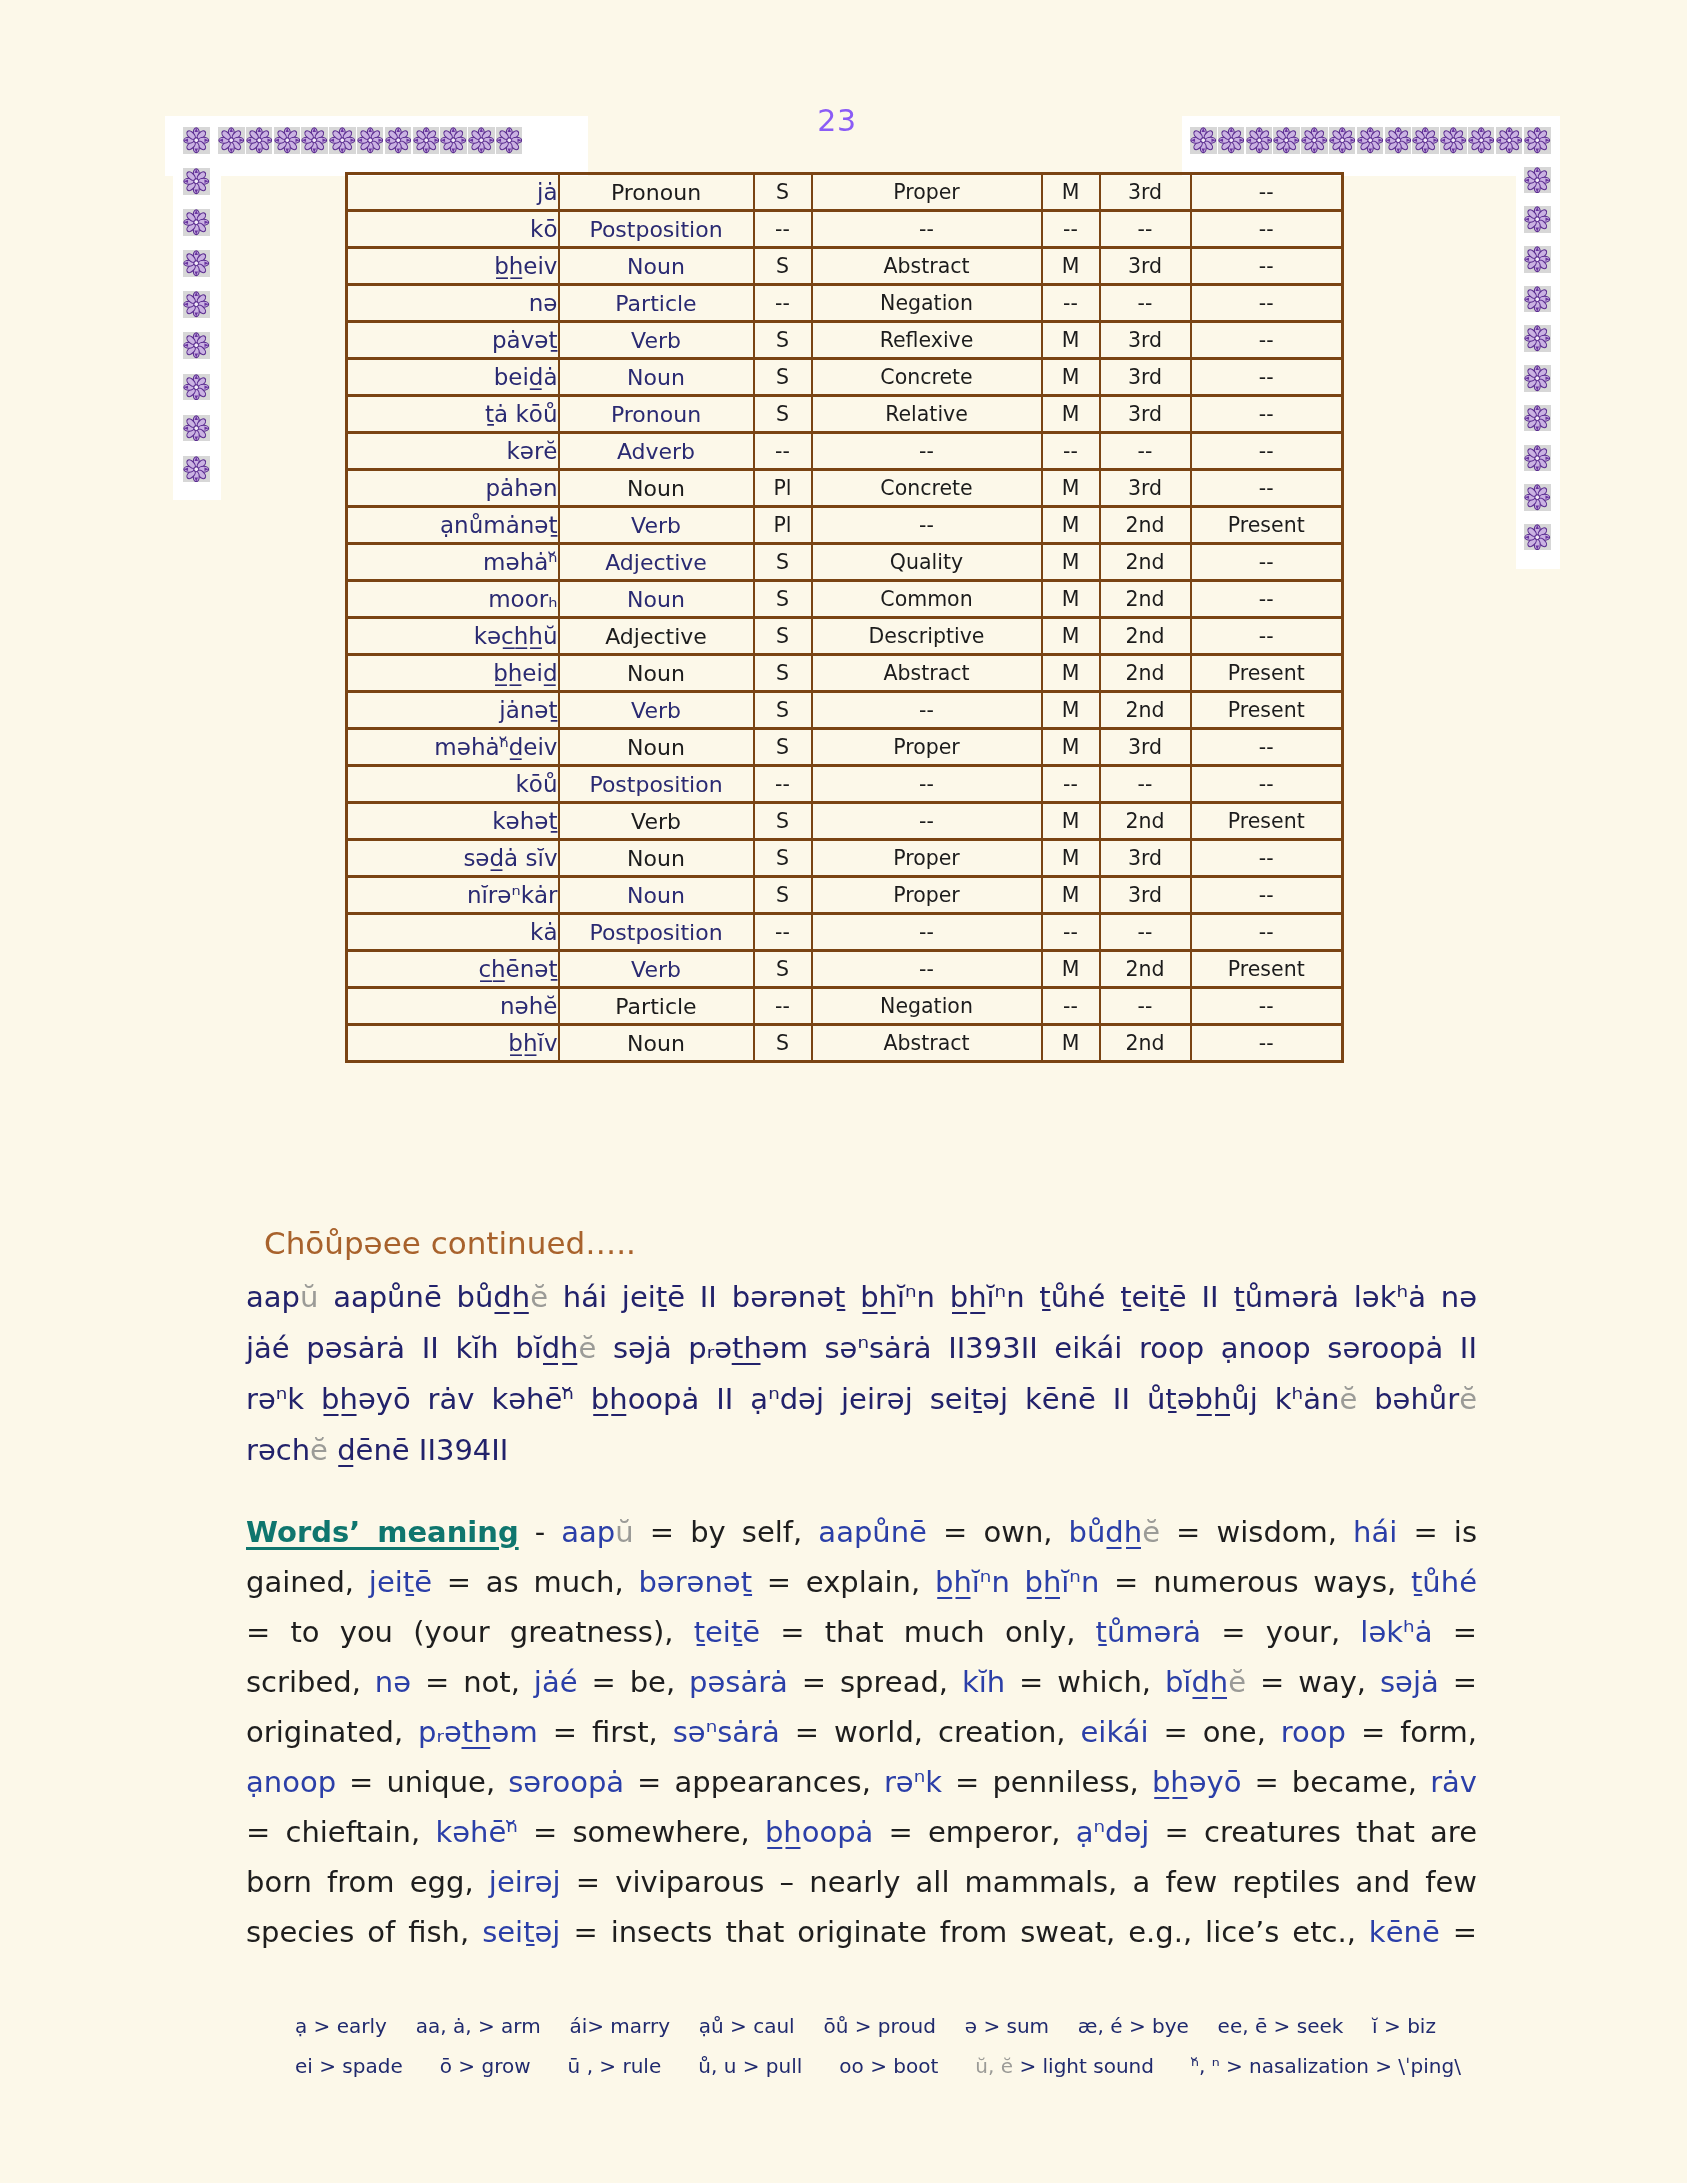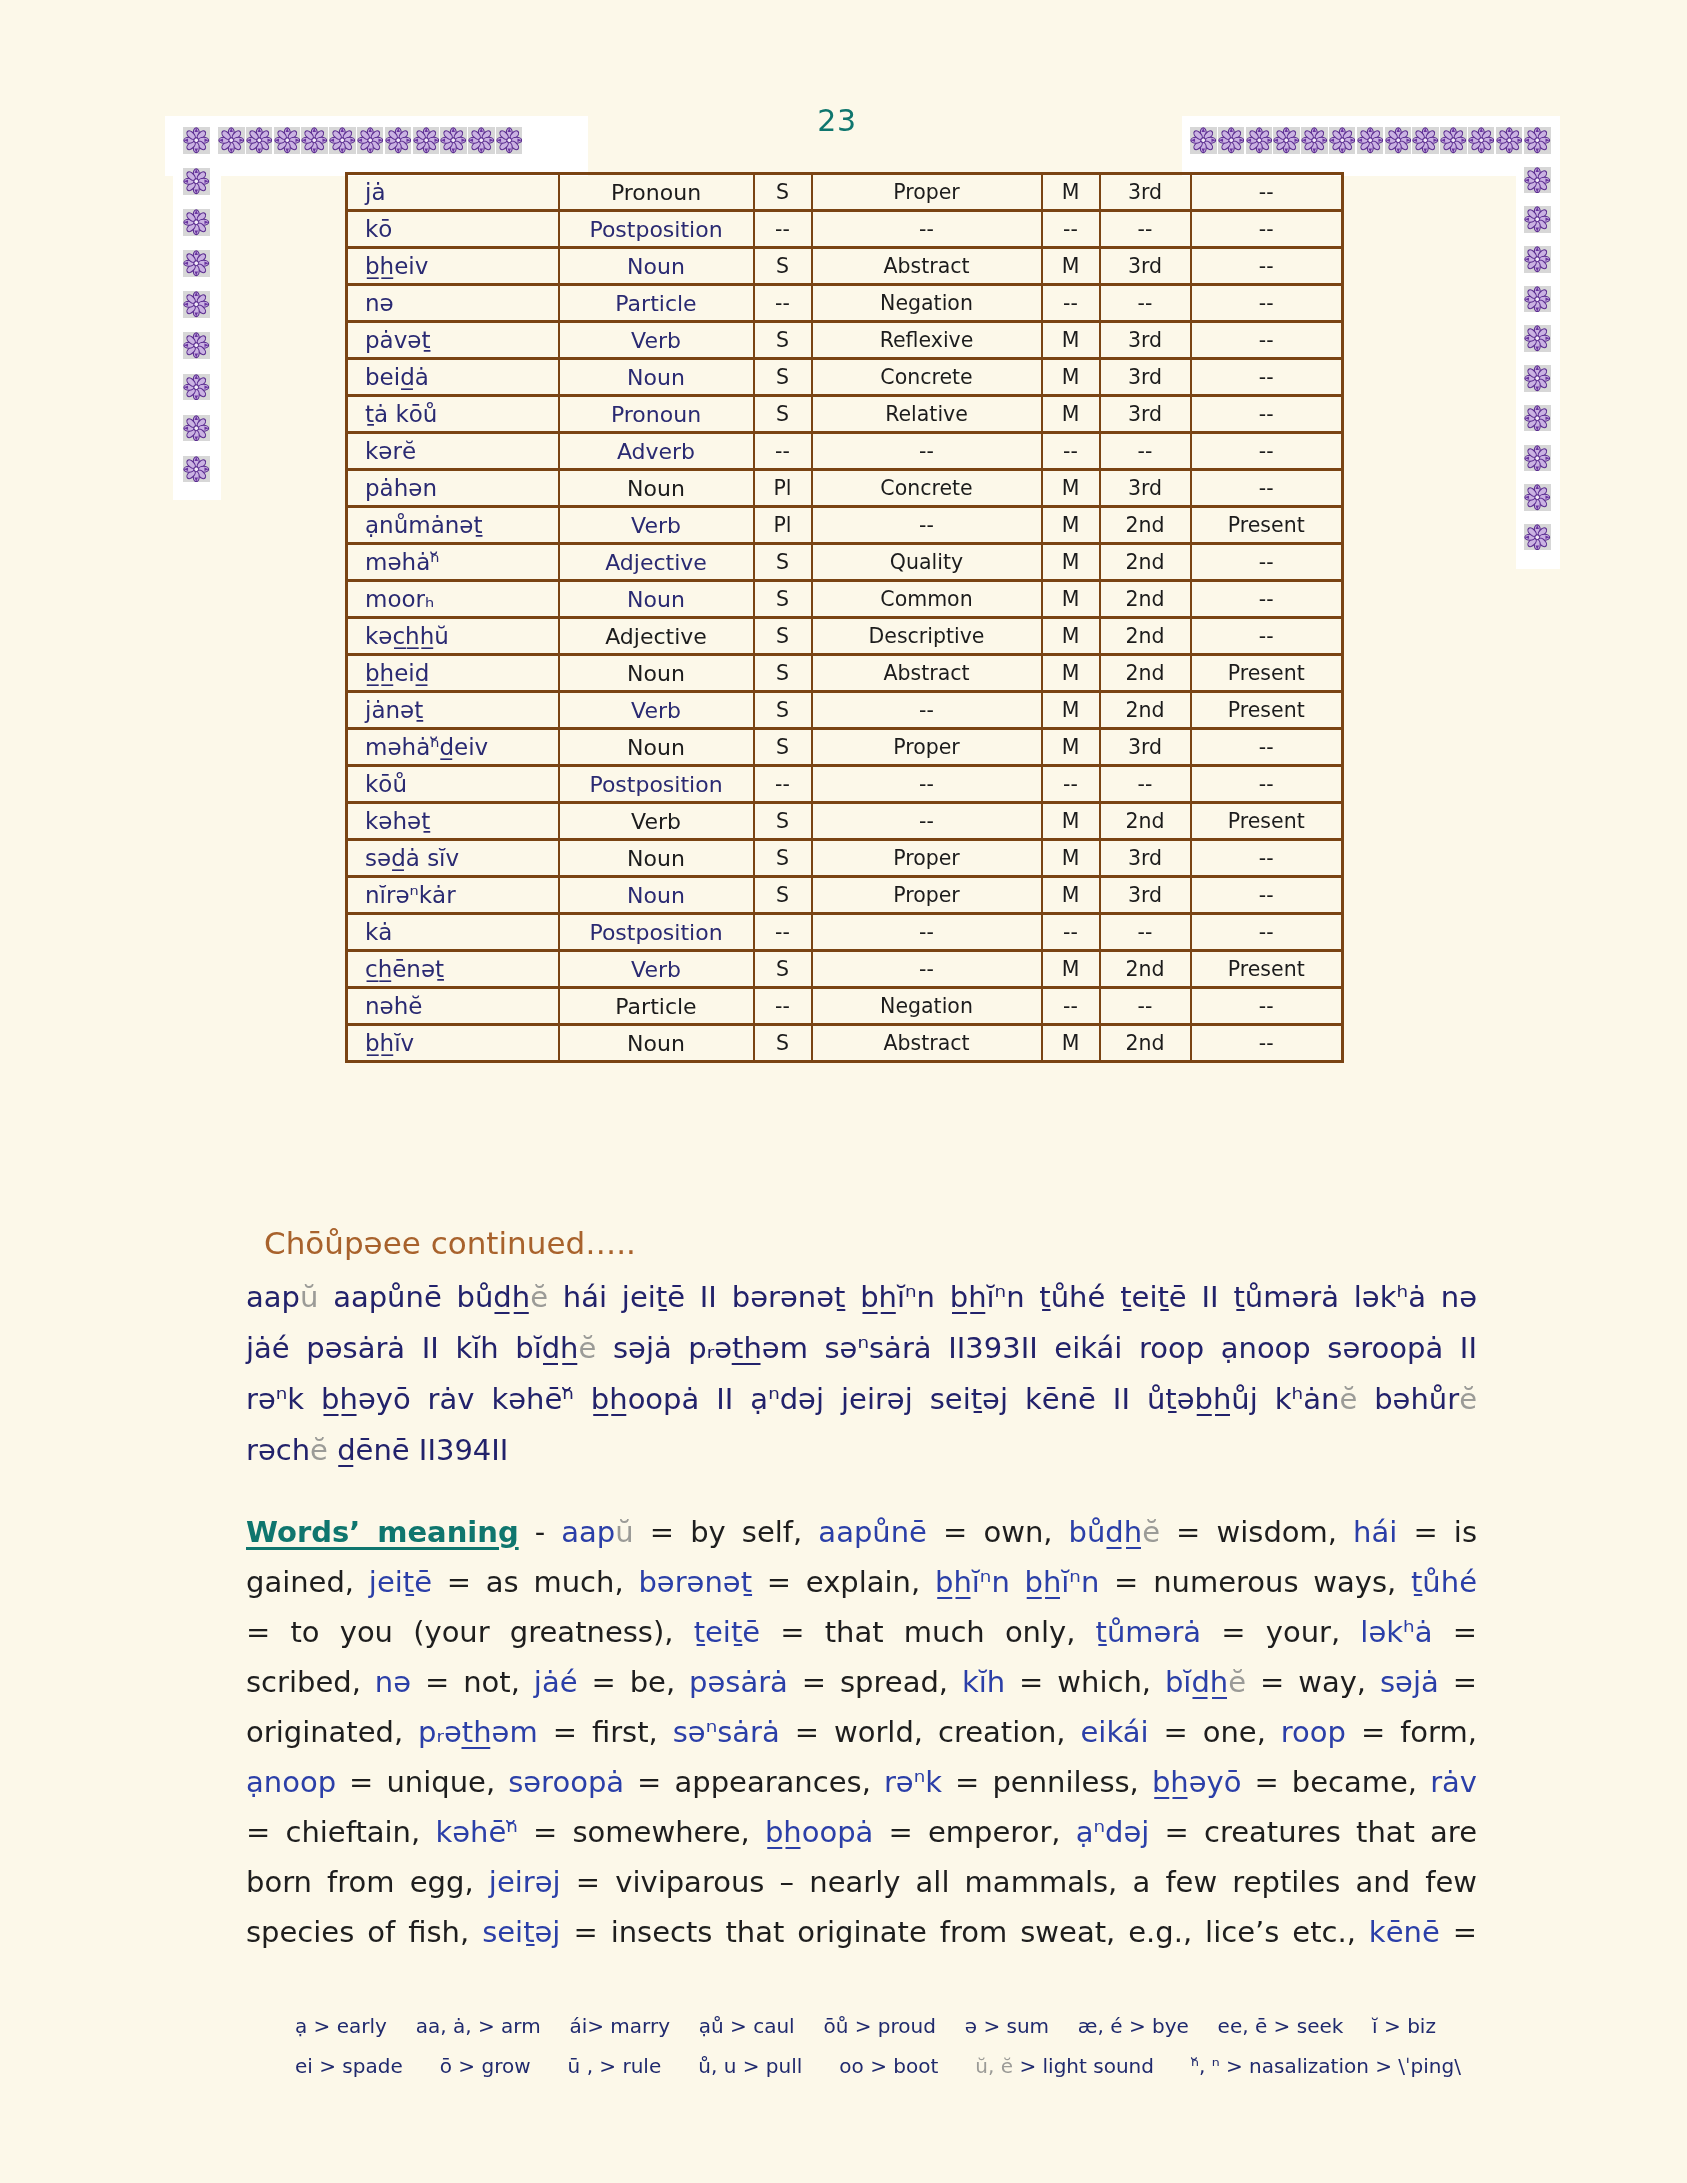--- a/index.html
+++ b/index.html
@@ -5,21 +5,21 @@
   html,body{margin:0;padding:0;}
   body{
     width:1687px;height:2183px;position:relative;overflow:hidden;
     background:#fcf8e9;
     font-family:"DejaVu Sans", sans-serif;
     -webkit-font-smoothing:antialiased;
   }
   
   .page-num{
     position:absolute;left:0;top:103px;width:1674px;text-align:center;
-    font-size:30px;color:#0f766e;letter-spacing:0.7px;
+    font-size:30px;color:#8b5cf6;letter-spacing:0.7px;
   }
   
   .backing{position:absolute;background:#ffffff;}
   .strip{position:absolute;line-height:0;}
   .flower-tile{
     width:26.5px;height:26.5px;background:#d7d7d7;
     display:inline-block;vertical-align:top;
   }
   .strip-h .flower-tile{margin-right:1.3px;}
   .strip-v .flower-tile{display:block;}
@@ -32,21 +32,21 @@
     border-collapse:collapse;table-layout:fixed;
   }
   .gram-table td{
     border-left:2px solid #7a4413;border-right:2px solid #7a4413;
     border-top:3.3px solid #7a4413;border-bottom:3.3px solid #7a4413;
     height:34px;padding:0;text-align:center;vertical-align:middle;
     font-size:20.5px;color:#1c1c1c;white-space:nowrap;overflow:hidden;
   }
   .gram-table{border:3.3px solid #7a4413;}
   .gram-table td.c-word{
-    text-align:left;padding-left:17px;font-size:23px;color:#2a2a72;margin-left:28px;
+    text-align:right;padding-left:17px;font-size:23px;color:#2a2a72;margin-left:28px;
   }
   .gram-table td.c-pos{font-size:22px;color:#2a2a72;}
   .gram-table td.c-pos.posblack{color:#1c1c1c;}
   
   .chaupaee-heading{
     position:absolute;left:264px;top:1225px;
     font-size:31px;color:#a8622c;letter-spacing:0px;
   }
   .verse-block{
     position:absolute;left:246px;top:1272px;width:1231px;

